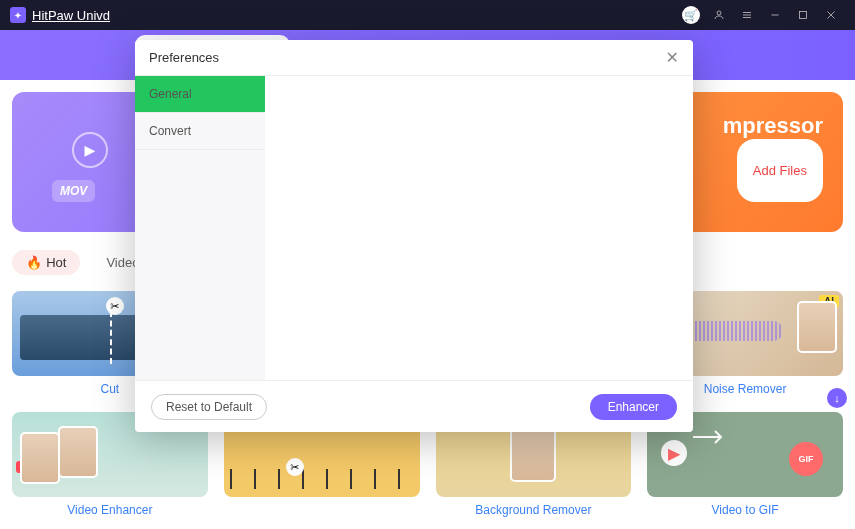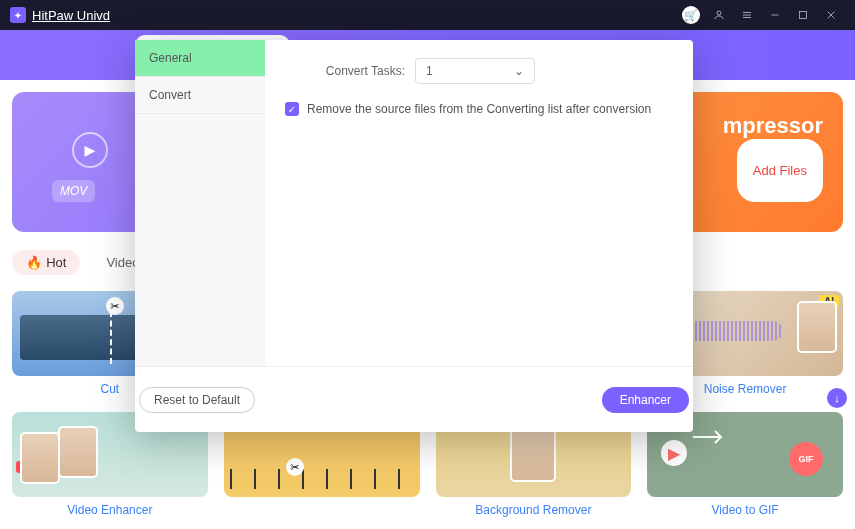--- a/index.html
+++ b/index.html
@@ -21,21 +21,21 @@
     .top-tab.active .ico { stroke: #7b61ff; }
     
     .content-area { position: absolute; top: 80px; left: 0; right: 0; bottom: 0; background: #fff; padding: 12px; overflow: hidden; }
     
     .card-row { display: flex; gap: 20px; }
     .big-card { flex: 1; height: 140px; border-radius: 12px; position: relative; }
     .big-card.purple { background: linear-gradient(135deg,#a78bfa,#8b6fff); }
     .big-card.orange { background: linear-gradient(135deg,#ff9b4a,#ff7b2e); }
     .big-card .label { color:#fff; font-weight:600; font-size:22px; position:absolute; right:20px; top:21px; }
     .big-card .addbtn { position:absolute; right:20px; bottom:30px; background:#fff; color:#ef4444; border-radius:18px; padding:24px 16px; font-size:13px; font-weight:500; }
-    .big-card .chip { position:absolute; left:40px; bottom:30px; background:rgba(255,255,255,0.25); color:#fff; padding:4px 8px; border-radius:6px; font-size:12px; font-style:italic; font-weight:400;margin-top:44px; }
+    .big-card .chip { position:absolute; left:40px; bottom:30px; background:rgba(255,255,255,0.25); color:#fff; padding:4px 8px; border-radius:6px; font-size:12px; font-style:italic; font-weight:700;margin-top:44px; }
     .big-card .circle { position:absolute; left:60px; top:40px; width:36px; height:36px; border:2px solid rgba(255,255,255,0.6); border-radius:50%; display:flex; align-items:center; justify-content:center; color:#fff; font-size:14px; }
     
     .filter-row { margin-top: 18px; display: flex; gap: 12px; align-items:center; }
     .pill { padding: 5px 14px; border-radius: 14px; font-size: 13px; cursor: pointer; }
     .pill.hot { background:#fdecec; color:#333; display:flex; align-items:center; gap:4px; }
     .pill.video { color:#666; }
     
     .tools-grid { margin-top: 16px; display: grid; grid-template-columns: repeat(4, 1fr); gap: 16px; }
     .tool-card { position: relative; cursor:pointer; }
     .tool-thumb { height: 85px; border-radius: 8px; background: #ddd; position: relative; overflow: hidden; }
@@ -44,28 +44,28 @@
     .badge-ai { position:absolute; top:4px; right:4px; background:#ffd93d; color:#333; font-size:10px; padding:1px 5px; border-radius:3px; font-weight:700; }
     .dl-icon { position:absolute; right:-4px; bottom:-12px; width:20px; height:20px; background:#7b61ff; border-radius:50%; display:flex; align-items:center; justify-content:center; color:#fff; font-size:11px; }
     
     
     .modal { position: absolute; left: 135px; top: 40px; width: 558px; height: 392px; background: #fff; box-shadow: 0 8px 40px rgba(0,0,0,0.25); border-radius: 4px; display: flex; flex-direction: column; z-index: 100; }
     .modal-head { height: 36px; display:flex; align-items:center; padding: 0 14px; border-bottom: 1px solid #eee; font-size: 13px; color:#333; }
     .modal-head .close { margin-left:auto; cursor:pointer; font-size:16px; color:#888; }
     .modal-body { flex: 1; display: flex; }
     .modal-sidebar { width: 130px; background:#f7f7f9; }
     .side-item { padding: 11px 14px; font-size: 12px; color:#555; border-bottom:1px solid #ececec; cursor:pointer; }
-    .side-item.active { background:#86efac; }
+    .side-item.active { background:#22c55e; }
     .modal-main { flex:1; padding: 18px 20px; font-size:12px; color:#555; }
     .form-row { display:flex; align-items:center; gap:10px; margin-bottom:18px; }
     .form-row label { width: 120px; text-align:right; color:#666; }
     .select { flex:0 0 120px; border:1px solid #ddd; border-radius:4px; padding:5px 10px; font-size:12px; color:#666; display:flex; align-items:center; justify-content:space-between; background:#fff; cursor:pointer; }
     .chk-row { display:flex; align-items:center; gap:8px; }
     .chk { width:14px; height:14px; background:#7b61ff; border-radius:3px; display:flex; align-items:center; justify-content:center; color:#fff; font-size:10px; }
-    .modal-foot { height: 66px; border-top:1px solid #eee; display:flex; align-items:center; padding:0 4px; gap:24px; }
+    .modal-foot { height: 52px; border-top:1px solid #eee; display:flex; align-items:center; padding:0 16px; gap:24px; }
     .modal-foot .reset { border:1px solid #ccc; border-radius:16px; padding:5px 14px; font-size:12px; color:#555; background:#fff; cursor:pointer; }
     .modal-foot .spacer { flex:1; }
     .modal-foot .confirm { background:#7b61ff; color:#fff; border-radius:16px; padding:6px 18px; font-size:12px; cursor:pointer; }
     .modal-foot .cancel { border:1px solid #7b61ff; color:#7b61ff; border-radius:16px; padding:5px 16px; font-size:12px; background:#fff; cursor:pointer; }
 
     
     .t-cut { background: linear-gradient(#a8c8e8,#6a9edb); }
     .t-noise { background: linear-gradient(135deg,#e8dcc8,#d4b896); }
     .t-enh { background: linear-gradient(#b8e0d8,#d4e8e0); }
     .t-edit { background: #f4c968; }
@@ -218,37 +218,28 @@
         <svg style="position:absolute; left:44px; top:14px; width:36px; height:22px; stroke:#fff; fill:none; stroke-width:2;" viewBox="0 0 36 22">
             <path d="M2 11h28m-6-6l6 6-6 6"></path>
           </svg>
       </div>
       <div class="tool-title">Video to GIF</div>
     </div>
   </div>
 </div>
 
 <div class="modal">
+  <div class="modal-head">
+    <span>Preferences</span>
+    <span class="close">✕</span>
+  </div>
   <div class="modal-body">
     <div class="modal-sidebar">
       <div class="side-item active">General</div>
       <div class="side-item">Convert</div>
     </div>
-    <div class="modal-main">
-      <div class="form-row">
-        <label>Convert Tasks:</label>
-        <div class="select">
-          <span>1</span>
-          <span>⌄</span>
-        </div>
-      </div>
-      <div class="chk-row">
-        <div class="chk">✓</div>
-        <span>Remove the source files from the Converting list after conversion</span>
-      </div>
-    </div>
   </div>
   <div class="modal-foot">
     <div class="reset">Reset to Default</div>
     <div class="spacer"></div>
     <div class="confirm">Enhancer</div>
   </div>
 </div>
 
 </body></html>

